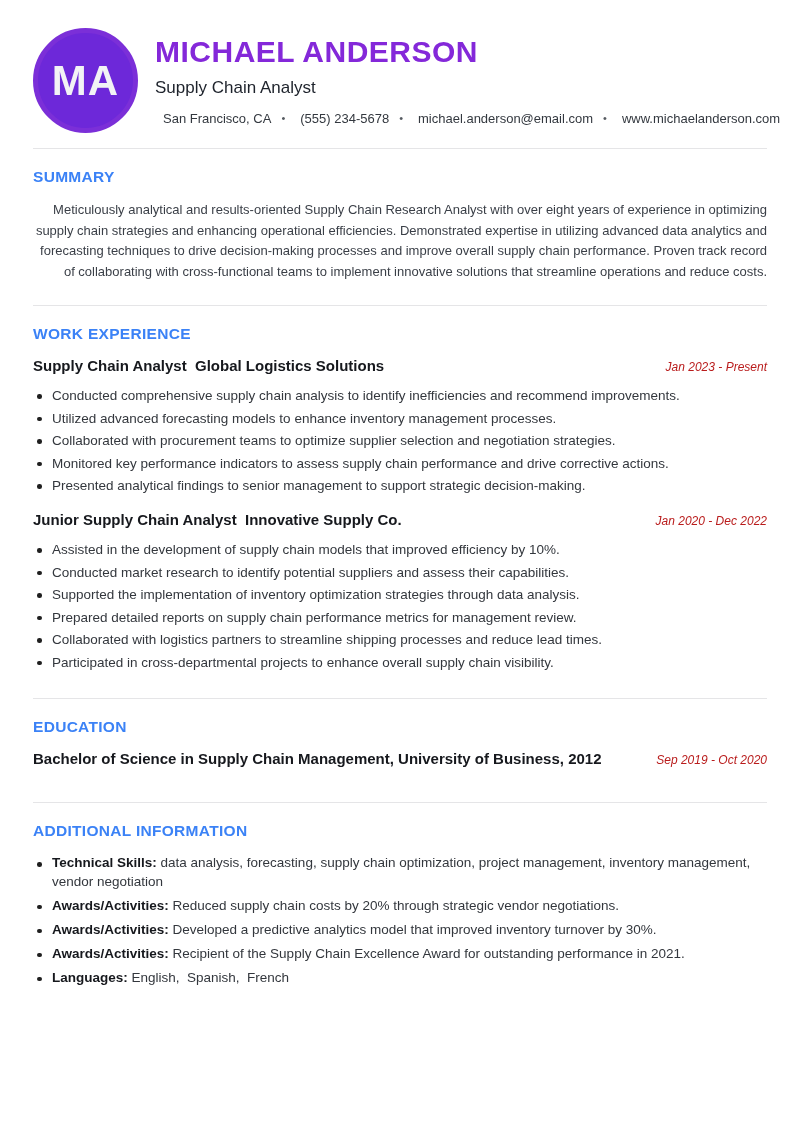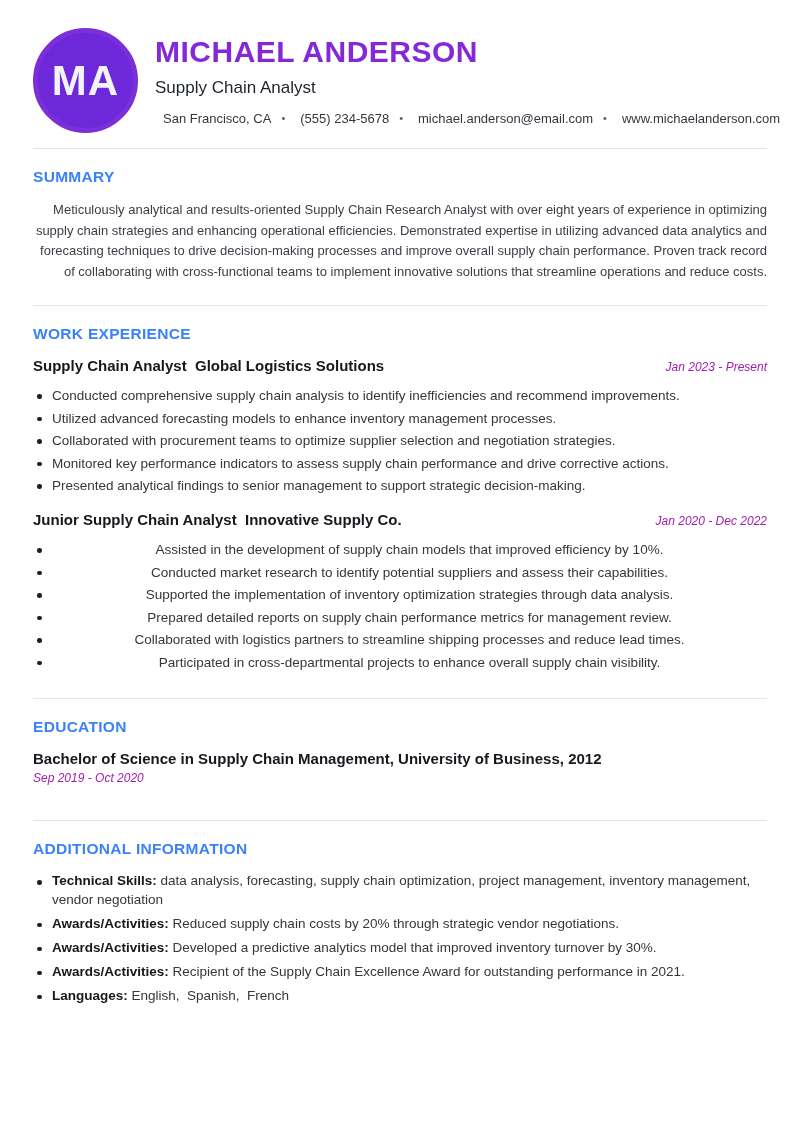--- a/index.html
+++ b/index.html
@@ -99,25 +99,25 @@
   }
   .entry-title {
     font-size: 15px;
     font-weight: bold;
     color: #16181d;
     white-space: pre-wrap;
   }
   .entry-dates {
     font-size: 12px;
     font-style: italic;
-    color: #a21caf;
+    color: #b91c1c;
     white-space: nowrap;
     flex: 0 0 auto;
   }
-  .job + .job { margin-top: 15px; text-align: center; }
+  .job + .job { margin-top: 15px; }
 
   ul.bullets {
     list-style: none;
     margin: 0;
     padding: 0;
   }
   ul.bullets li {
     position: relative;
     padding-left: 19px;
     font-size: 13.5px;
@@ -139,21 +139,21 @@
 
   
   ul.bullets.info li {
     line-height: 18.5px;
     margin-bottom: 5.5px;
   }
   ul.bullets.info li b {
     color: #16181d;
   }
 
-  .education-section .entry-header { margin-bottom: 12px; flex-direction: column; }
+  .education-section .entry-header { margin-bottom: 12px; }
 </style>
 </head>
 <body>
 
 <div class="page">
 
   <div class="header">
     <div class="avatar">
       <span>MA</span>
     </div>

